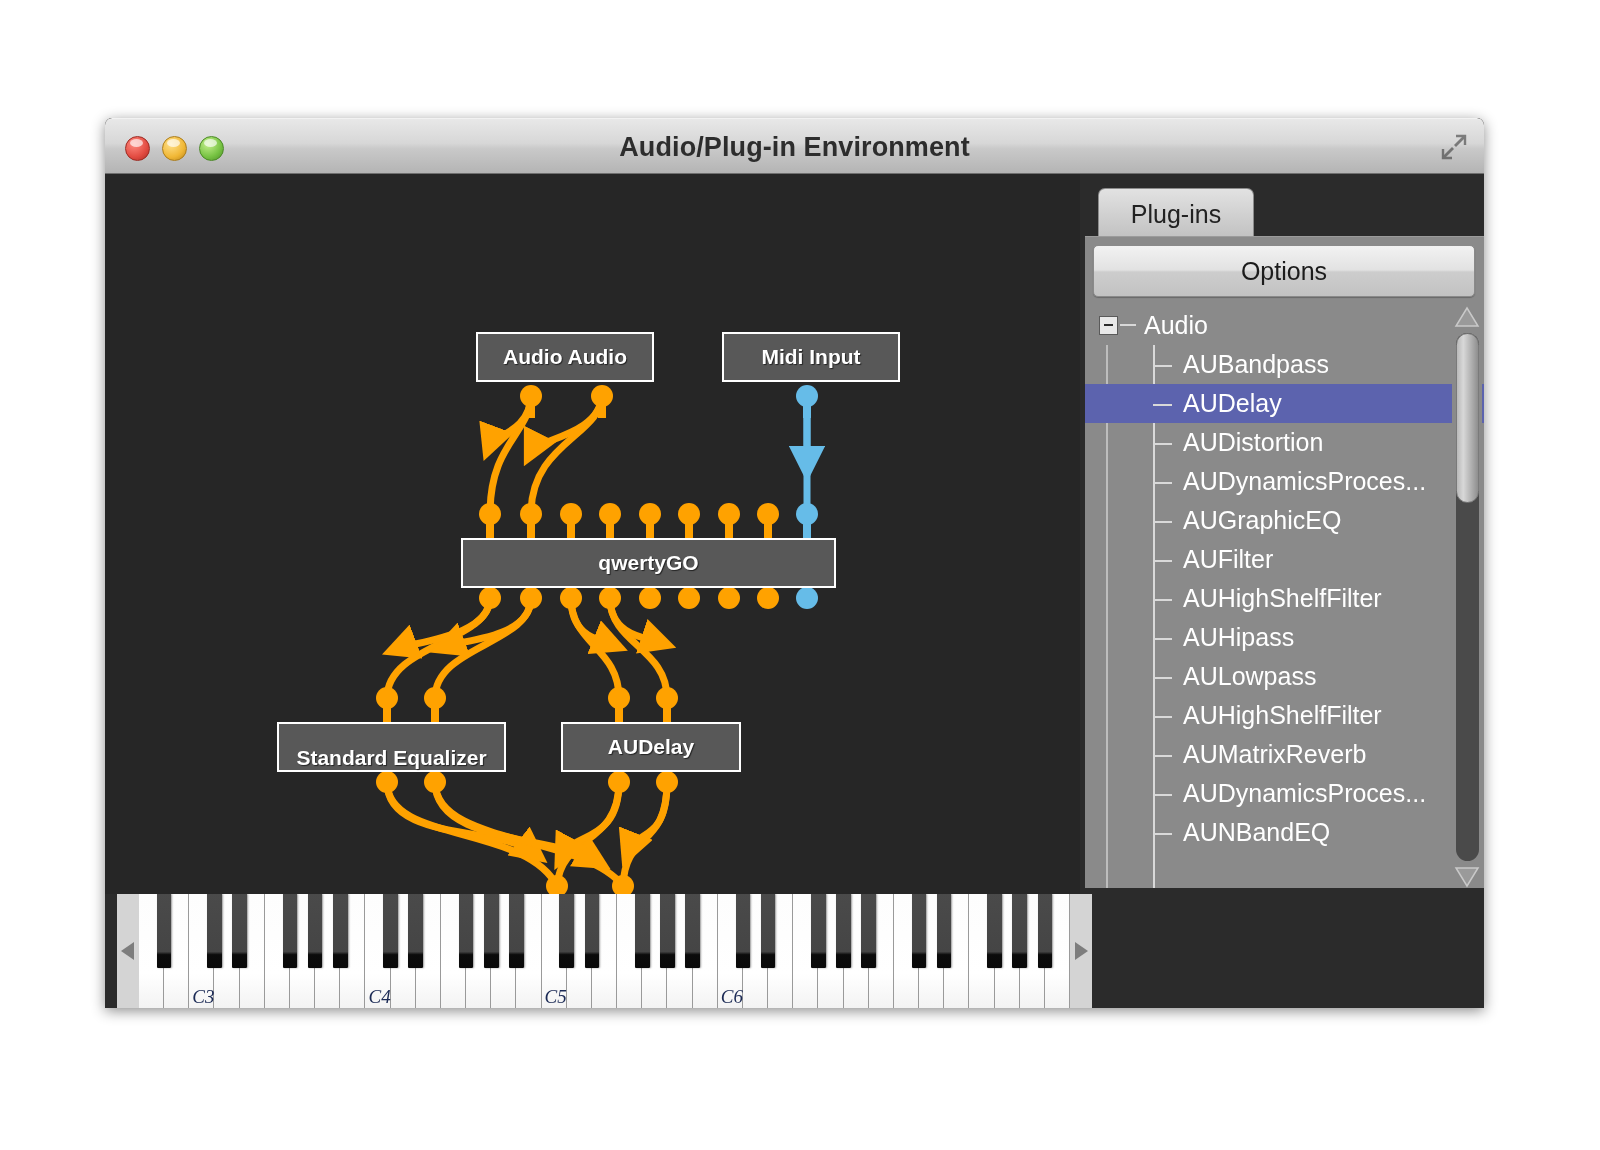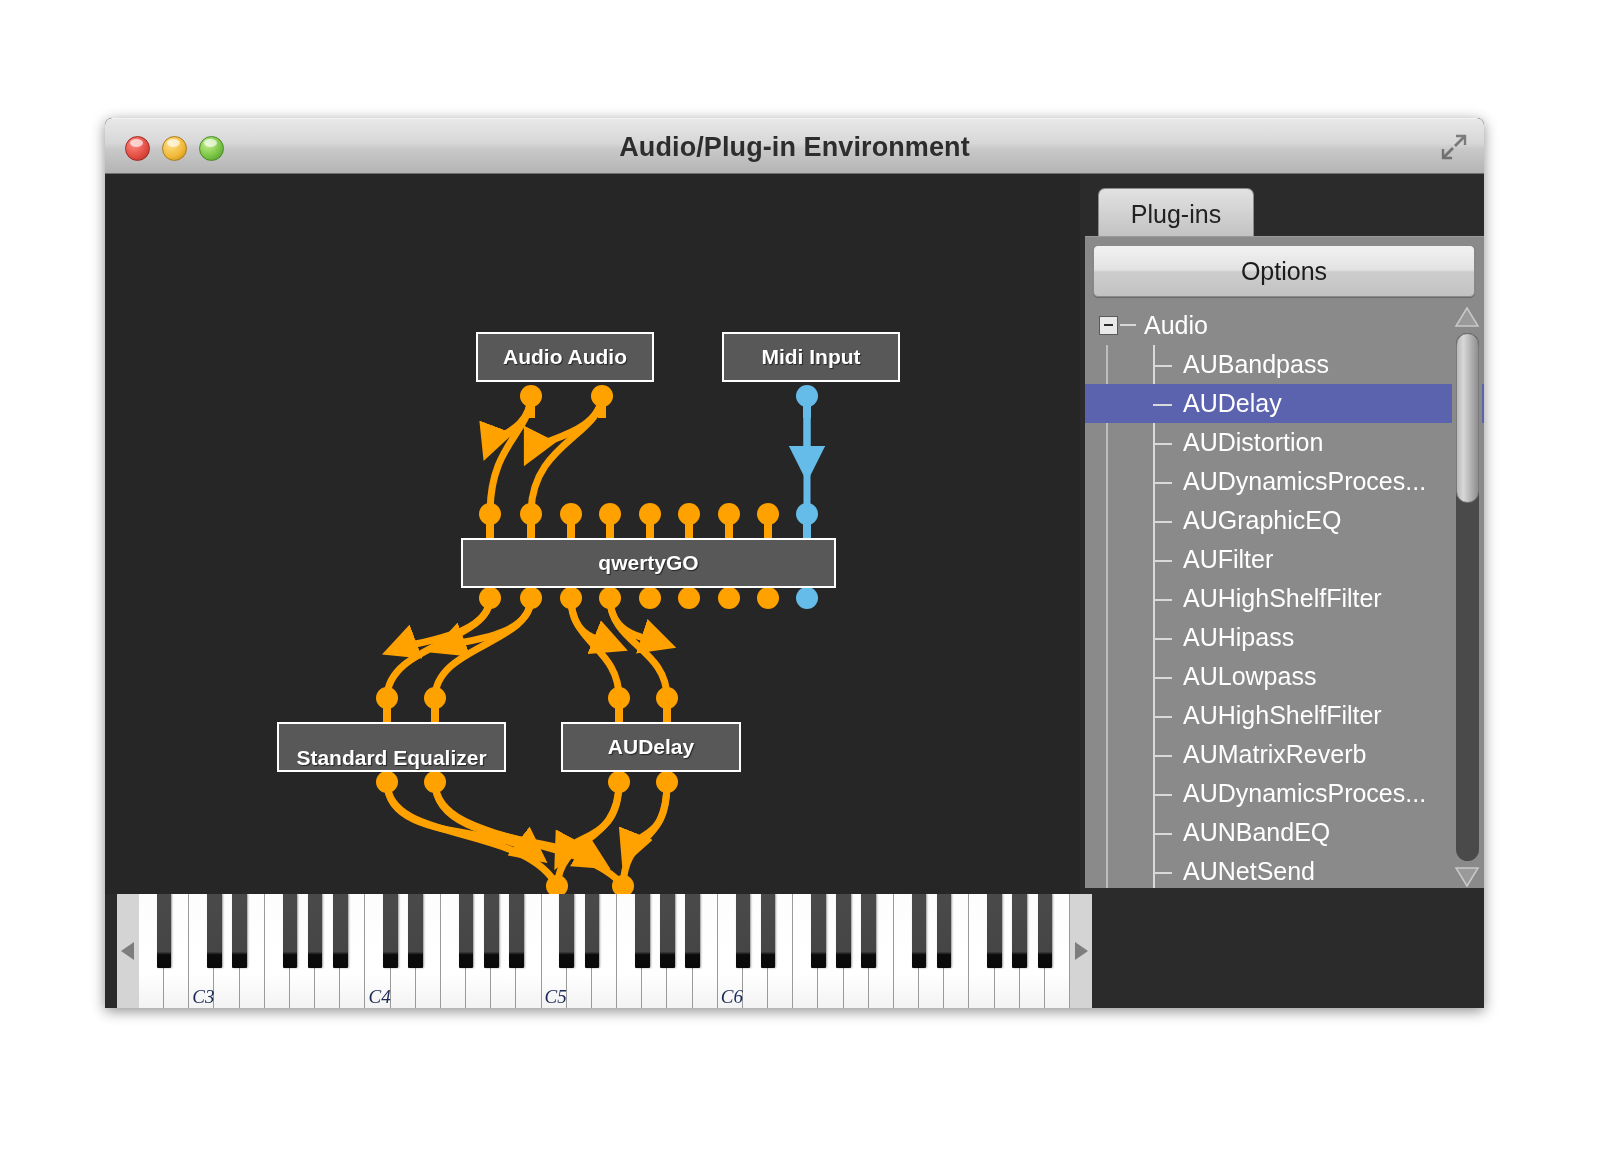--- a/index.html
+++ b/index.html
@@ -577,24 +577,20 @@
             <span class="hdash"></span>
             <span class="lbl">AUMatrixReverb</span>
           </div>
           <div class="tree-item">
             <span class="hdash"></span>
             <span class="lbl">AUDynamicsProces...</span>
           </div>
           <div class="tree-item">
             <span class="hdash"></span>
             <span class="lbl">AUNBandEQ</span>
-          </div>
-          <div class="tree-item">
-            <span class="hdash"></span>
-            <span class="lbl">AUNetSend</span>
           </div>
         </div>
 
         <div class="vscroll">
           <svg class="arrow up" viewBox="0 0 26 24">
             <path d="M13 3 L24 21 L2 21 Z" fill="#9a9a9a" stroke="#c9c9c9" stroke-width="1.5"></path>
           </svg>
           <div class="track"></div>
           <div class="thumb"></div>
           <svg class="arrow down" viewBox="0 0 26 24">

